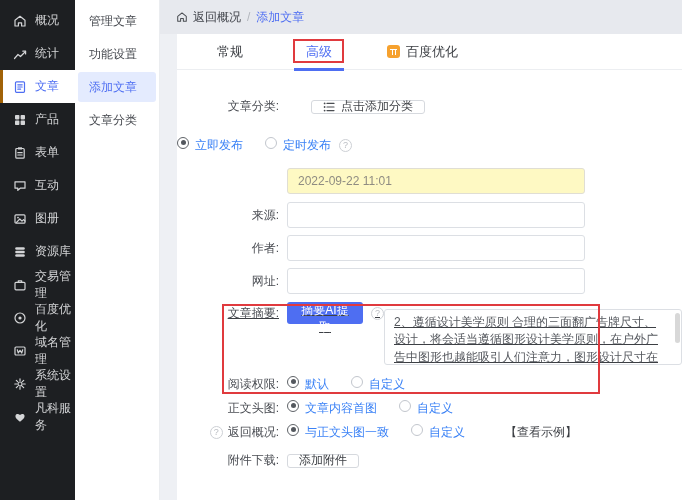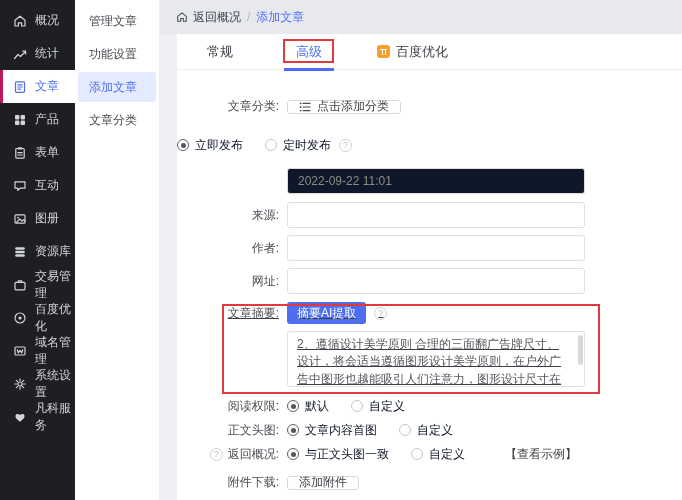--- a/index.html
+++ b/index.html
@@ -9,91 +9,91 @@
     font-family:"Liberation Sans","DejaVu Sans",sans-serif;
     font-size:12px; color:#3c3f44; background:#eef0f4;
   }
   .app { display:flex; width:682px; height:500px; }
 
   
   .dark-sidebar { width:75px; background:#1d1f22; flex-shrink:0; padding-top:4px; }
   .ds-item { height:33px; display:flex; align-items:center; padding-left:13px; gap:8px;
              color:#d4d5d7; cursor:pointer; }
   .ds-item svg { width:14px; height:14px; flex-shrink:0; }
-  .ds-item.active { background:#fff; color:#4e6ef2; border-left:3px solid #be185d; padding-left:10px; }
+  .ds-item.active { background:#fff; color:#4e6ef2; border-left:3px solid #a16207; padding-left:10px; }
 
   
   .submenu { width:85px; background:#fff; border-right:1px solid #ebedf0; padding-top:6px; flex-shrink:0; }
   .sm-item { height:30px; line-height:30px; margin:0 3px 3px; padding-left:11px;
              color:#45484e; border-radius:3px; cursor:pointer; white-space:nowrap; }
   .sm-item.active { background:#e4ebfe; color:#4e6ef2; }
 
   
   .main { flex:1; position:relative; background:#eef0f4; }
   .breadcrumb-bar { height:34px; background:#e7e9ee; display:flex; align-items:center;
                     padding-left:16px; gap:6px; color:#40434a; }
   .bc-sep { color:#b3b6bd; }
   .bc-current { color:#4e6ef2; cursor:pointer; }
   .bc-back { cursor:pointer; display:flex; align-items:center; gap:5px; }
 
   .card { position:absolute; left:17px; top:34px; right:0; bottom:0; background:#fff; overflow:hidden; }
 
   
   .tabs { height:36px; border-bottom:1px solid #eceef1; display:flex; align-items:center;
-          padding-left:30px; font-size:13px; }
+          padding-left:40px; font-size:13px; }
   .tab { position:relative; height:36px; display:flex; align-items:center; cursor:pointer; color:#3c3f44; }
   .tab-normal { margin-right:63px; }
   .tab-advanced { margin-right:55px; color:#4e6ef2; }
   .tab-underline { position:absolute; left:-12px; right:-12px; bottom:-1px; height:3px; background:#4e6ef2; }
   .tab-redbox { position:absolute; left:-13px; right:-12px; top:5px; bottom:7px;
                 border:2px solid #e03a3e; pointer-events:none; }
   .tab-baidu { gap:6px; }
   .badge { width:13px; height:13px; border-radius:3px; background:#f6a12e; position:relative; flex-shrink:0; }
   .badge::before { content:""; position:absolute; left:3px; right:3px; top:3.5px; height:1.5px; background:#fff; }
   .badge::after  { content:""; position:absolute; left:4.5px; top:5px; bottom:3px; width:1.5px; background:#fff;
                    box-shadow:3px 0 0 #fff; }
 
   
   .form { padding-top:23px; position:relative; }
   .row { display:flex; align-items:center; }
   .lbl { width:110px; text-align:right; padding-right:8px; color:#4a4d53; flex-shrink:0; }
-  .row-category { height:27px; margin-bottom:16px; padding-right:87px; }
+  .row-category { height:27px; margin-bottom:16px; padding-right:87px;gap:24px; }
   .row-publish  { height:18px; margin-bottom:14px; }
   .row-date     { margin-bottom:8px; }
   .row-input    { margin-bottom:7px; }
   .row-url      { margin-bottom:8px; }
   .row-summary  { align-items:flex-start; margin-bottom:10px;text-decoration:underline; }
   .row-choice   { height:18px; margin-bottom:6px; }
   .row-attach   { height:27px; }
 
   .btn { height:14px; padding:0 11px; background:#fff; border:1px solid #d6d9de; border-radius:3px;
          font-size:12px; color:#3c3f44; display:inline-flex; align-items:center; gap:6px;
          cursor:pointer; font-family:inherit; white-space:nowrap; }
   .btn-manage { margin-left:auto; }
   .btn-primary { height:22px; padding:0 10px; background:#4e6ef2; border:none; border-radius:3px;
                  color:#fff; font-size:12px; cursor:pointer; font-family:inherit; }
 
   .radio-group { display:flex; align-items:center; gap:22px; }
-  .radio-item { display:flex; align-items:center; gap:6px; color:#0f172a; cursor:pointer; }
+  .radio-item { display:flex; gap:6px; color:#3b82f6; cursor:pointer; }
   .radio { width:12px; height:12px; border-radius:50%; border:1px solid #c2c6cd; background:#fff;
            position:relative; flex-shrink:0; }
   .radio.checked { border-color:#5f6368; }
   .radio.checked::after { content:""; position:absolute; left:2.5px; top:2.5px; right:2.5px; bottom:2.5px;
                           border-radius:50%; background:#54585e; }
   .qmark { width:13px; height:13px; border-radius:50%; border:1px solid #cdd0d5; color:#b9bcc2;
            font-size:9px; display:inline-flex; align-items:center; justify-content:center;
            margin-left:8px; flex-shrink:0; cursor:pointer; }
   .qmark.lead { margin-left:0; margin-right:5px; }
 
   .input { width:298px; height:26px; border:1px solid #dcdfe4; border-radius:3px; padding:0 10px;
            font-size:12px; font-family:inherit; color:#3c3f44; background:#fff; outline:none; }
-  .input.disabled { background:#0f172a; border-color:#e0ded4; color:#8f8c82; }
+  .input.disabled { background:#fef9c3; border-color:#e0ded4; color:#8f8c82; }
   .ctrl-offset { margin-left:110px; }
 
-  .summary-ctrl { display:flex; flex-direction:column; }
+  .summary-ctrl { display:flex; flex-direction:row; }
   .summary-top { height:22px; display:flex; align-items:center; }
   .row-summary .lbl { line-height:22px; }
   .ta-wrap { position:relative; margin-top:7px; width:298px; }
   .ta { width:298px; height:56px; border:1px solid #dcdfe4; border-radius:3px;
         padding:4px 14px 4px 9px; font-size:12px; line-height:1.45; color:#55585e;
         resize:none; font-family:inherit; overflow:hidden; display:block; background:#fff; }
   .ta-thumb { position:absolute; right:2px; top:4px; width:5px; height:30px; background:#d8d8d8;
               border-radius:3px; }
 
   .lbl-flex { display:flex; justify-content:flex-end; align-items:center; }

